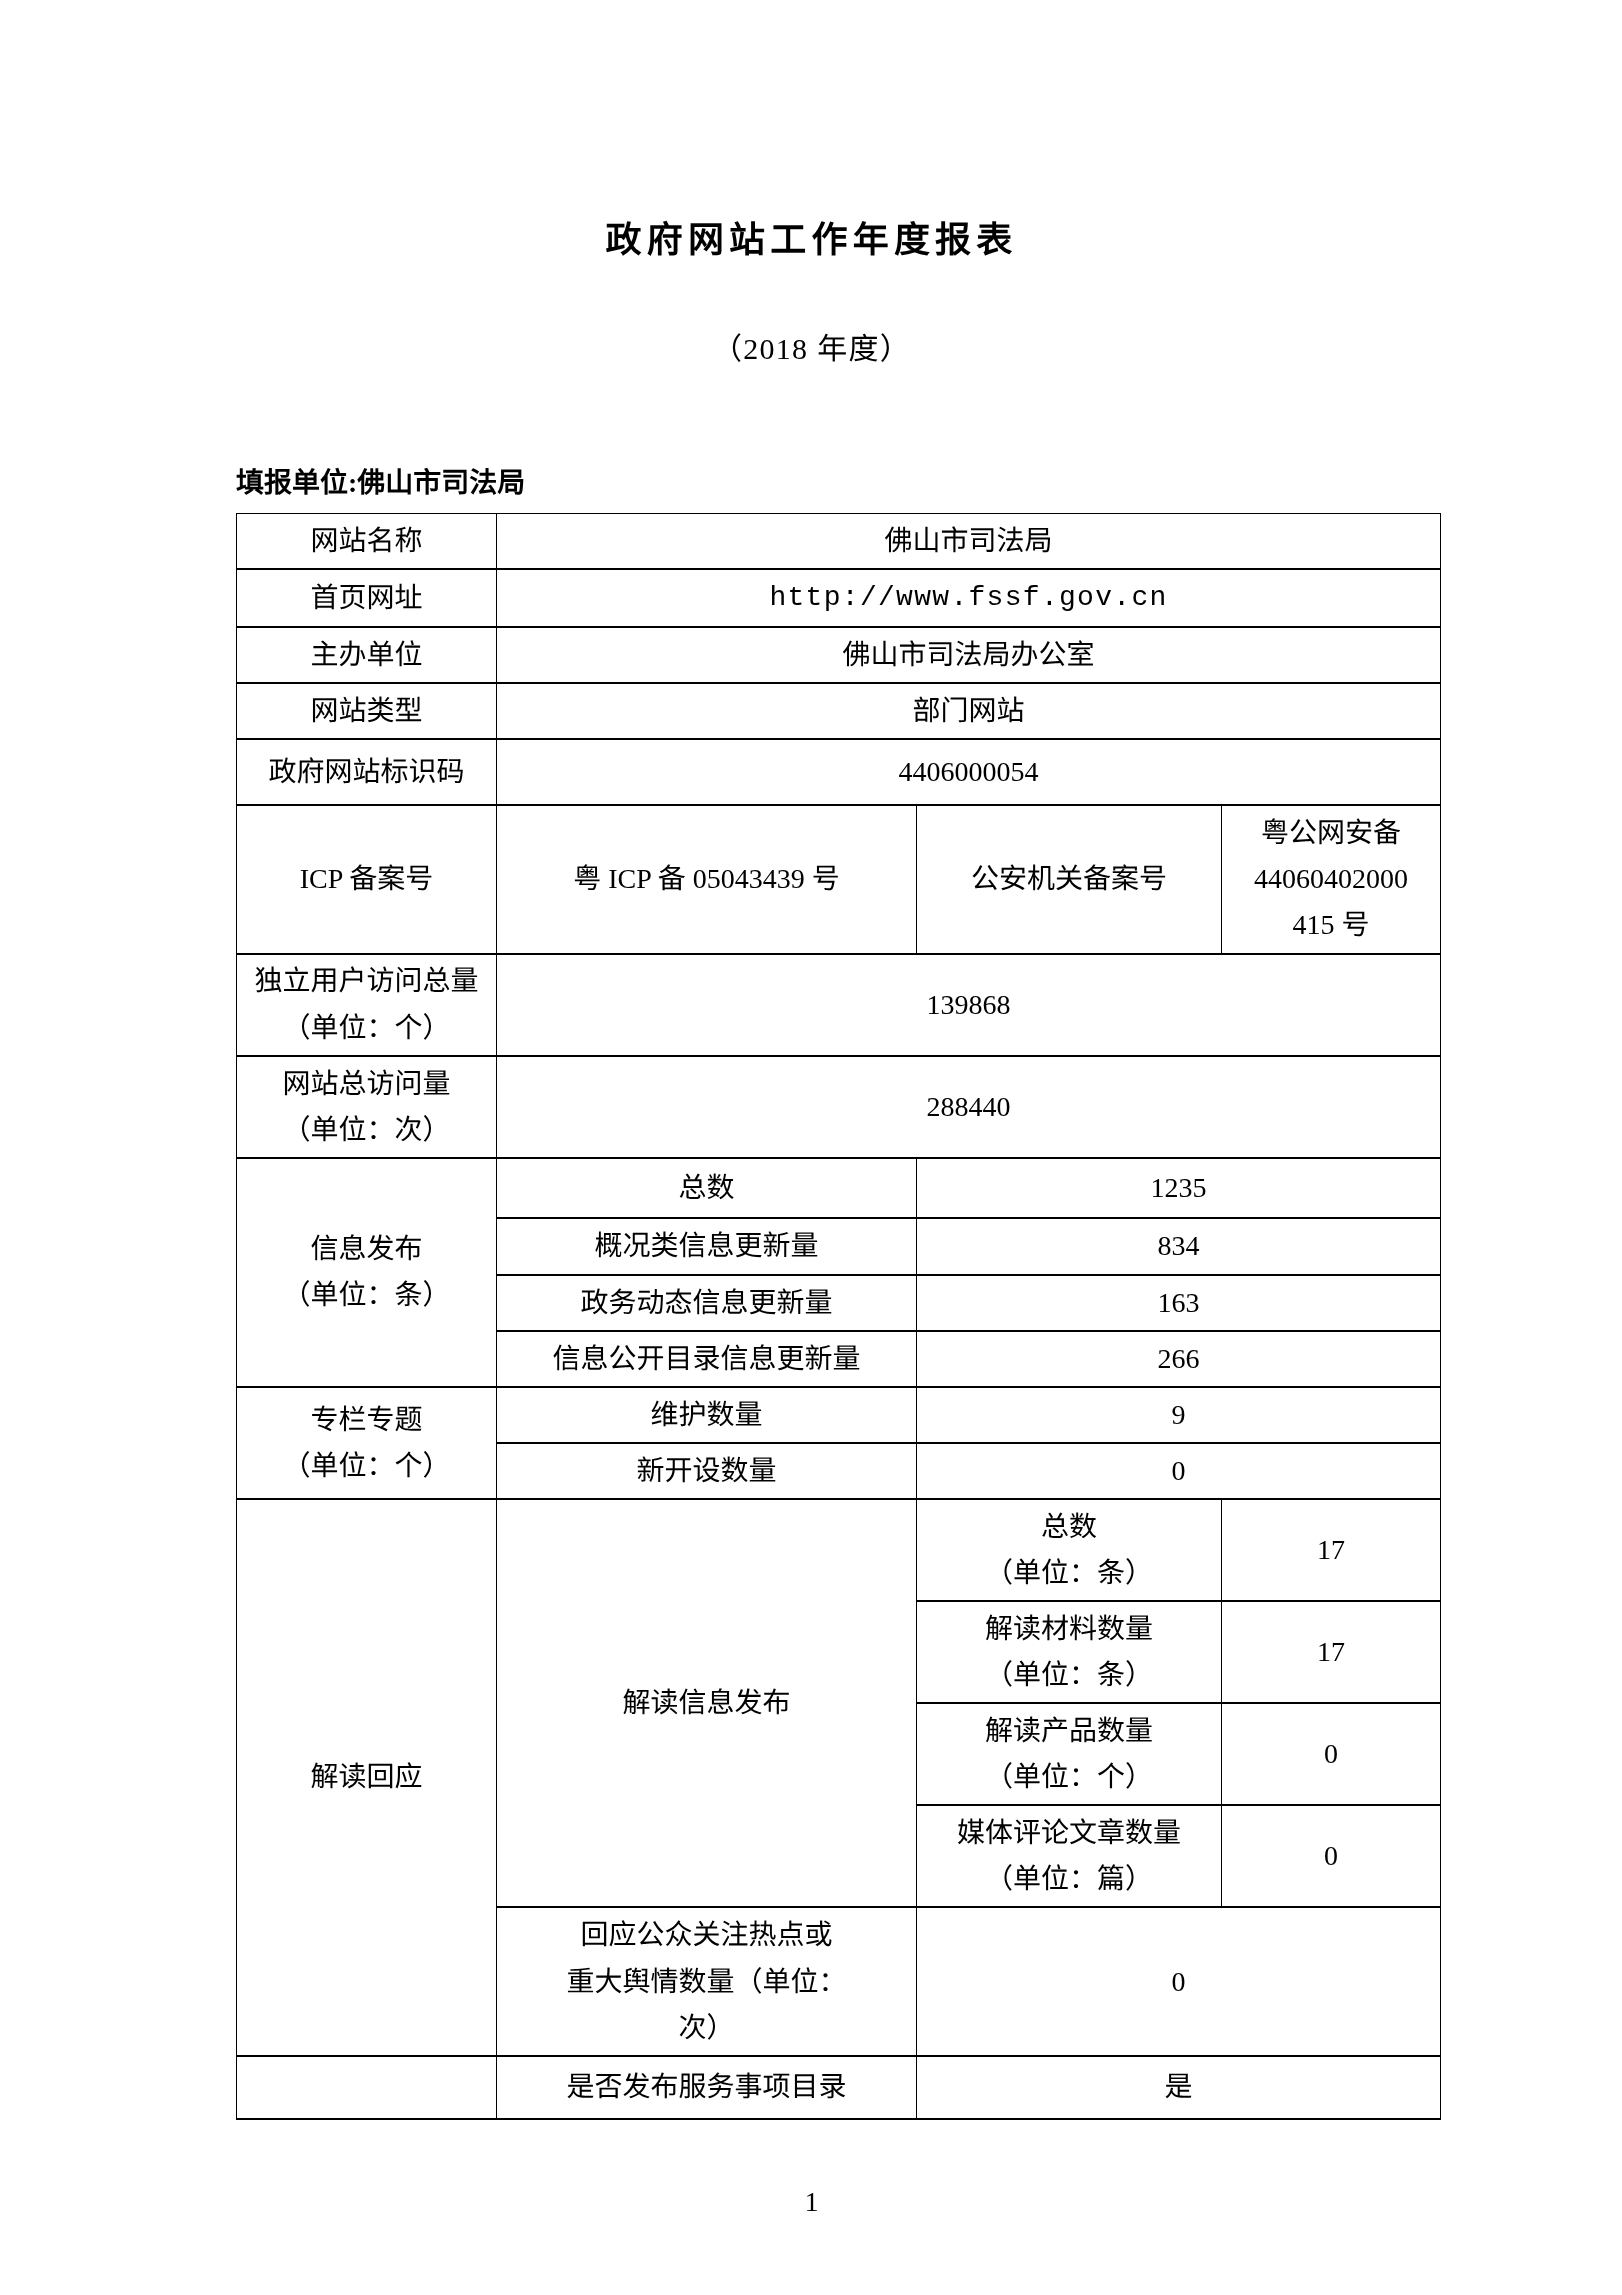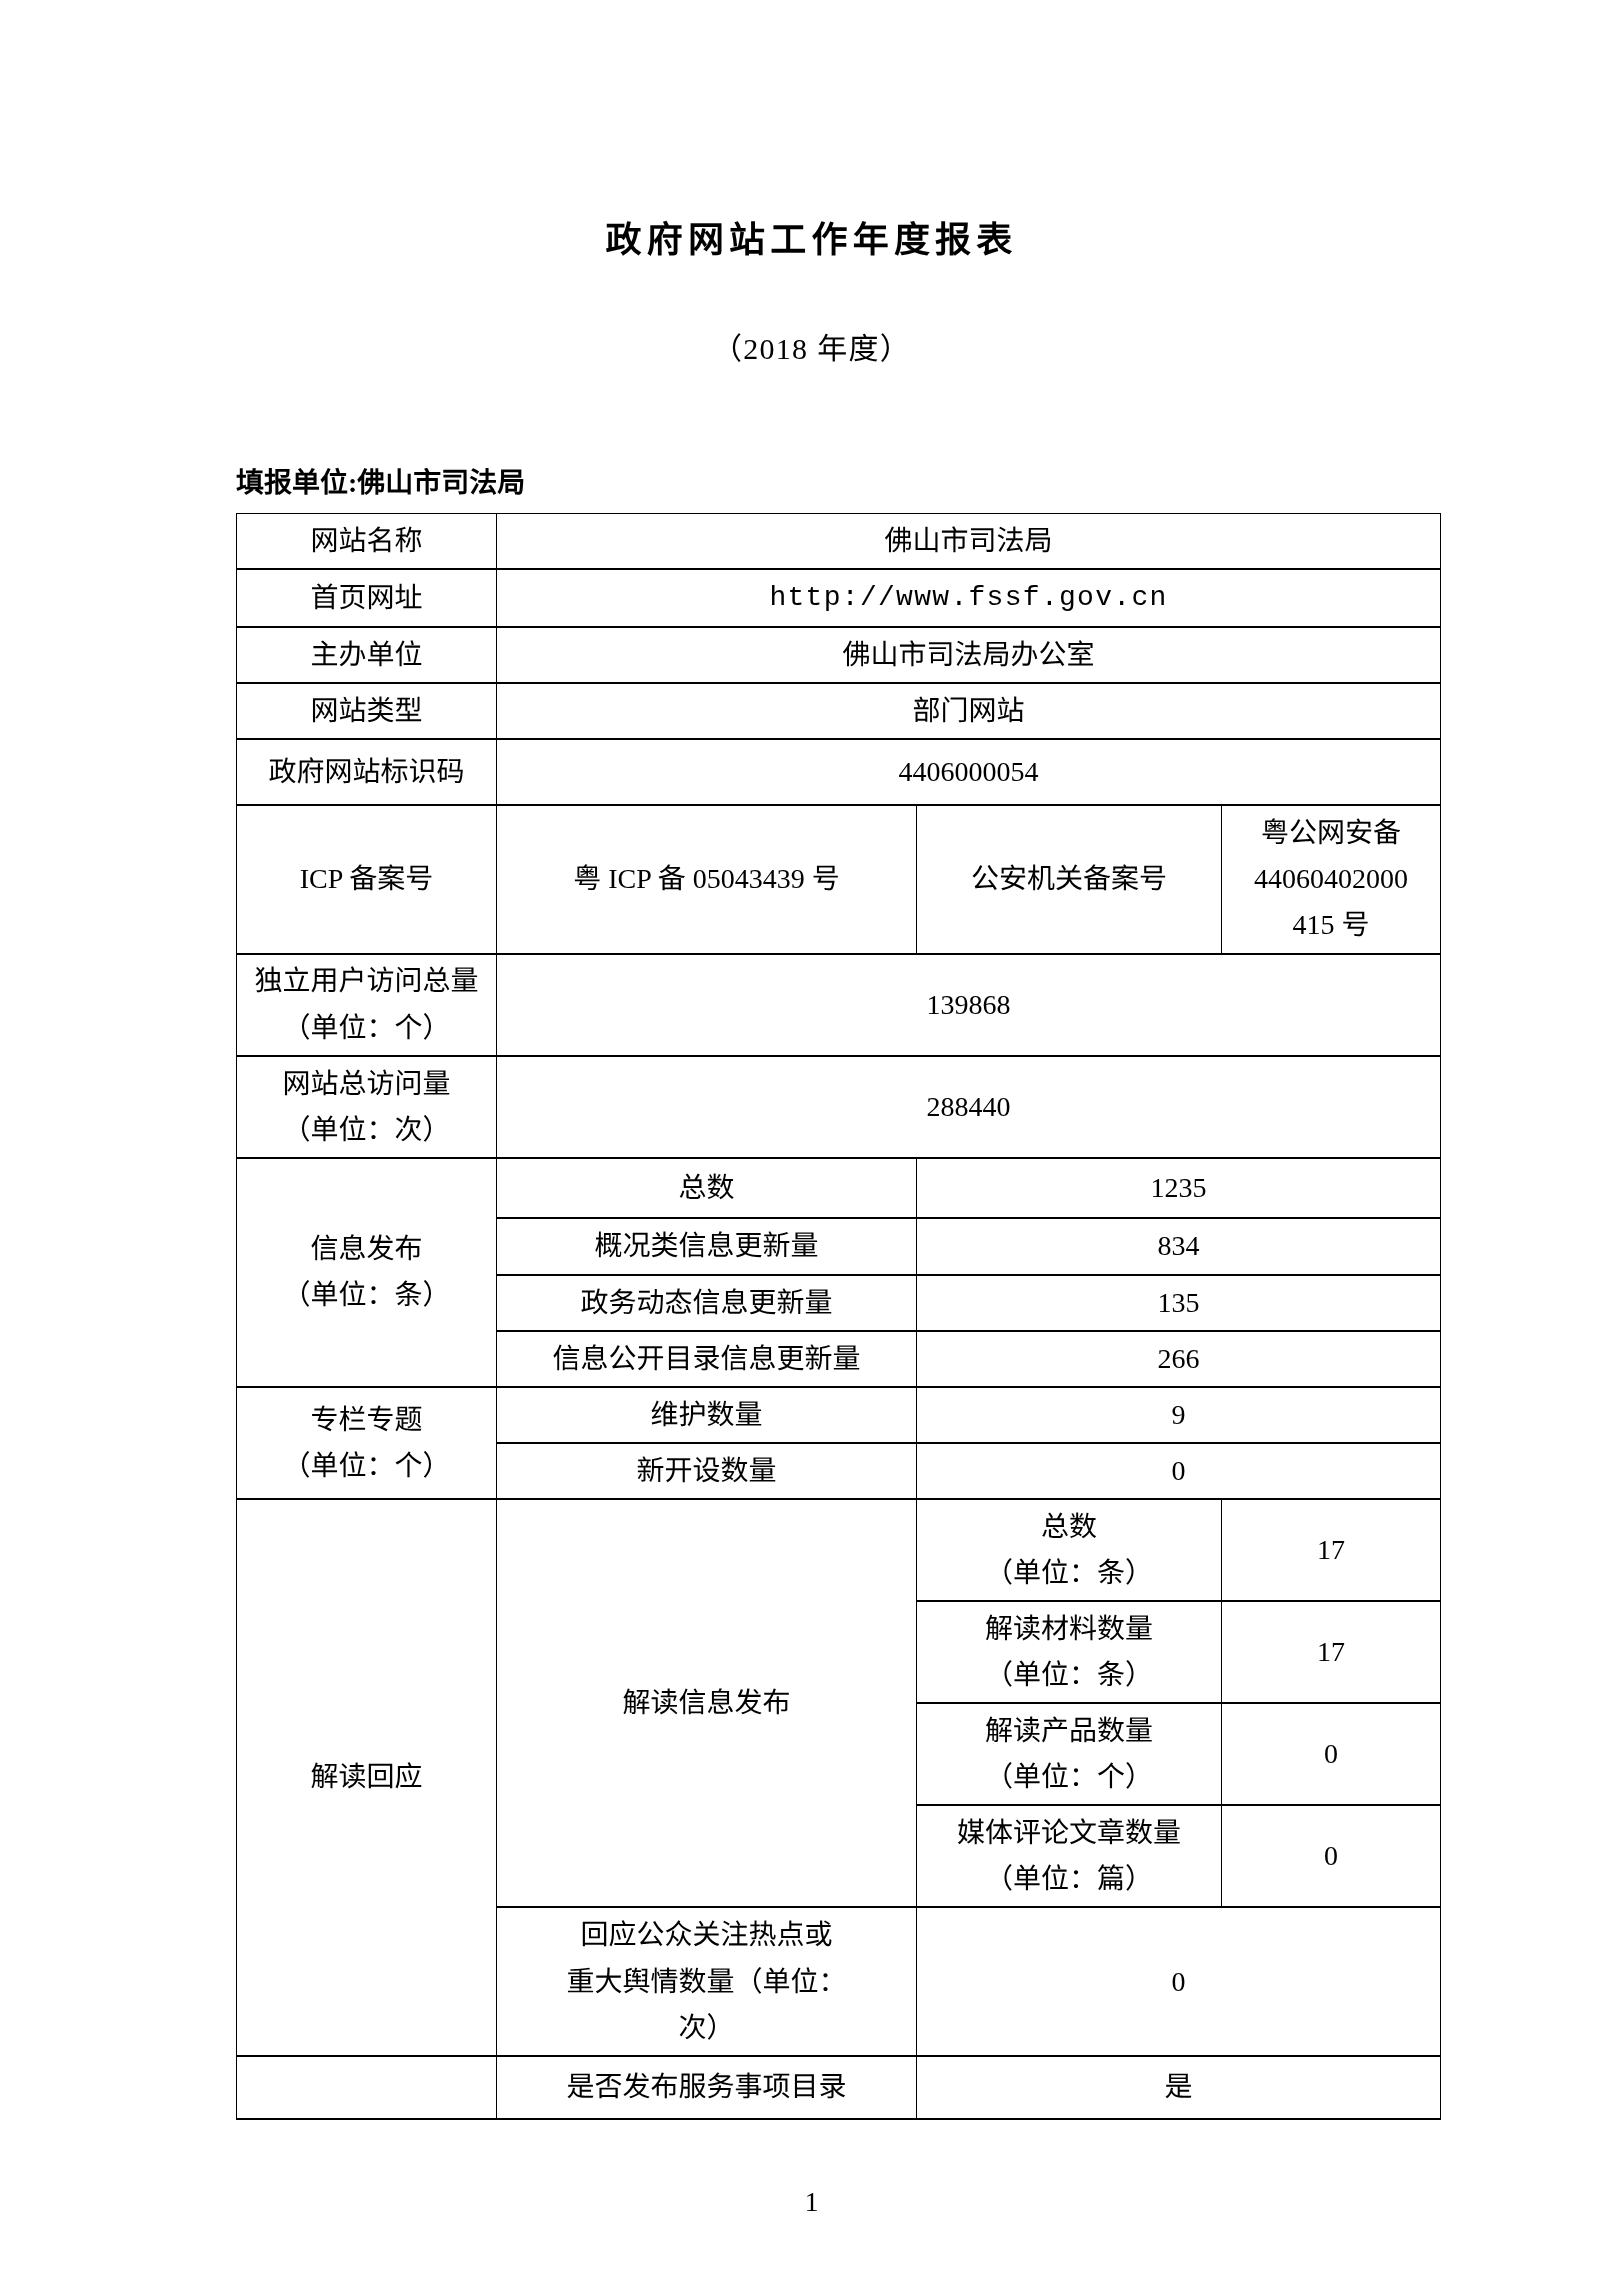--- a/index.html
+++ b/index.html
@@ -134,21 +134,21 @@
 （单位：条）</td>
         <td>总数</td>
         <td colspan="2">1235</td>
       </tr>
       <tr class="r-i2">
         <td>概况类信息更新量</td>
         <td colspan="2">834</td>
       </tr>
       <tr class="r-i3">
         <td>政务动态信息更新量</td>
-        <td colspan="2">135</td>
+        <td colspan="2">163</td>
       </tr>
       <tr class="r-i4">
         <td>信息公开目录信息更新量</td>
         <td colspan="2">266</td>
       </tr>
       <tr class="r-z1">
         <td class="col1" rowspan="2">专栏专题
 （单位：个）</td>
         <td>维护数量</td>
         <td colspan="2">9</td>

